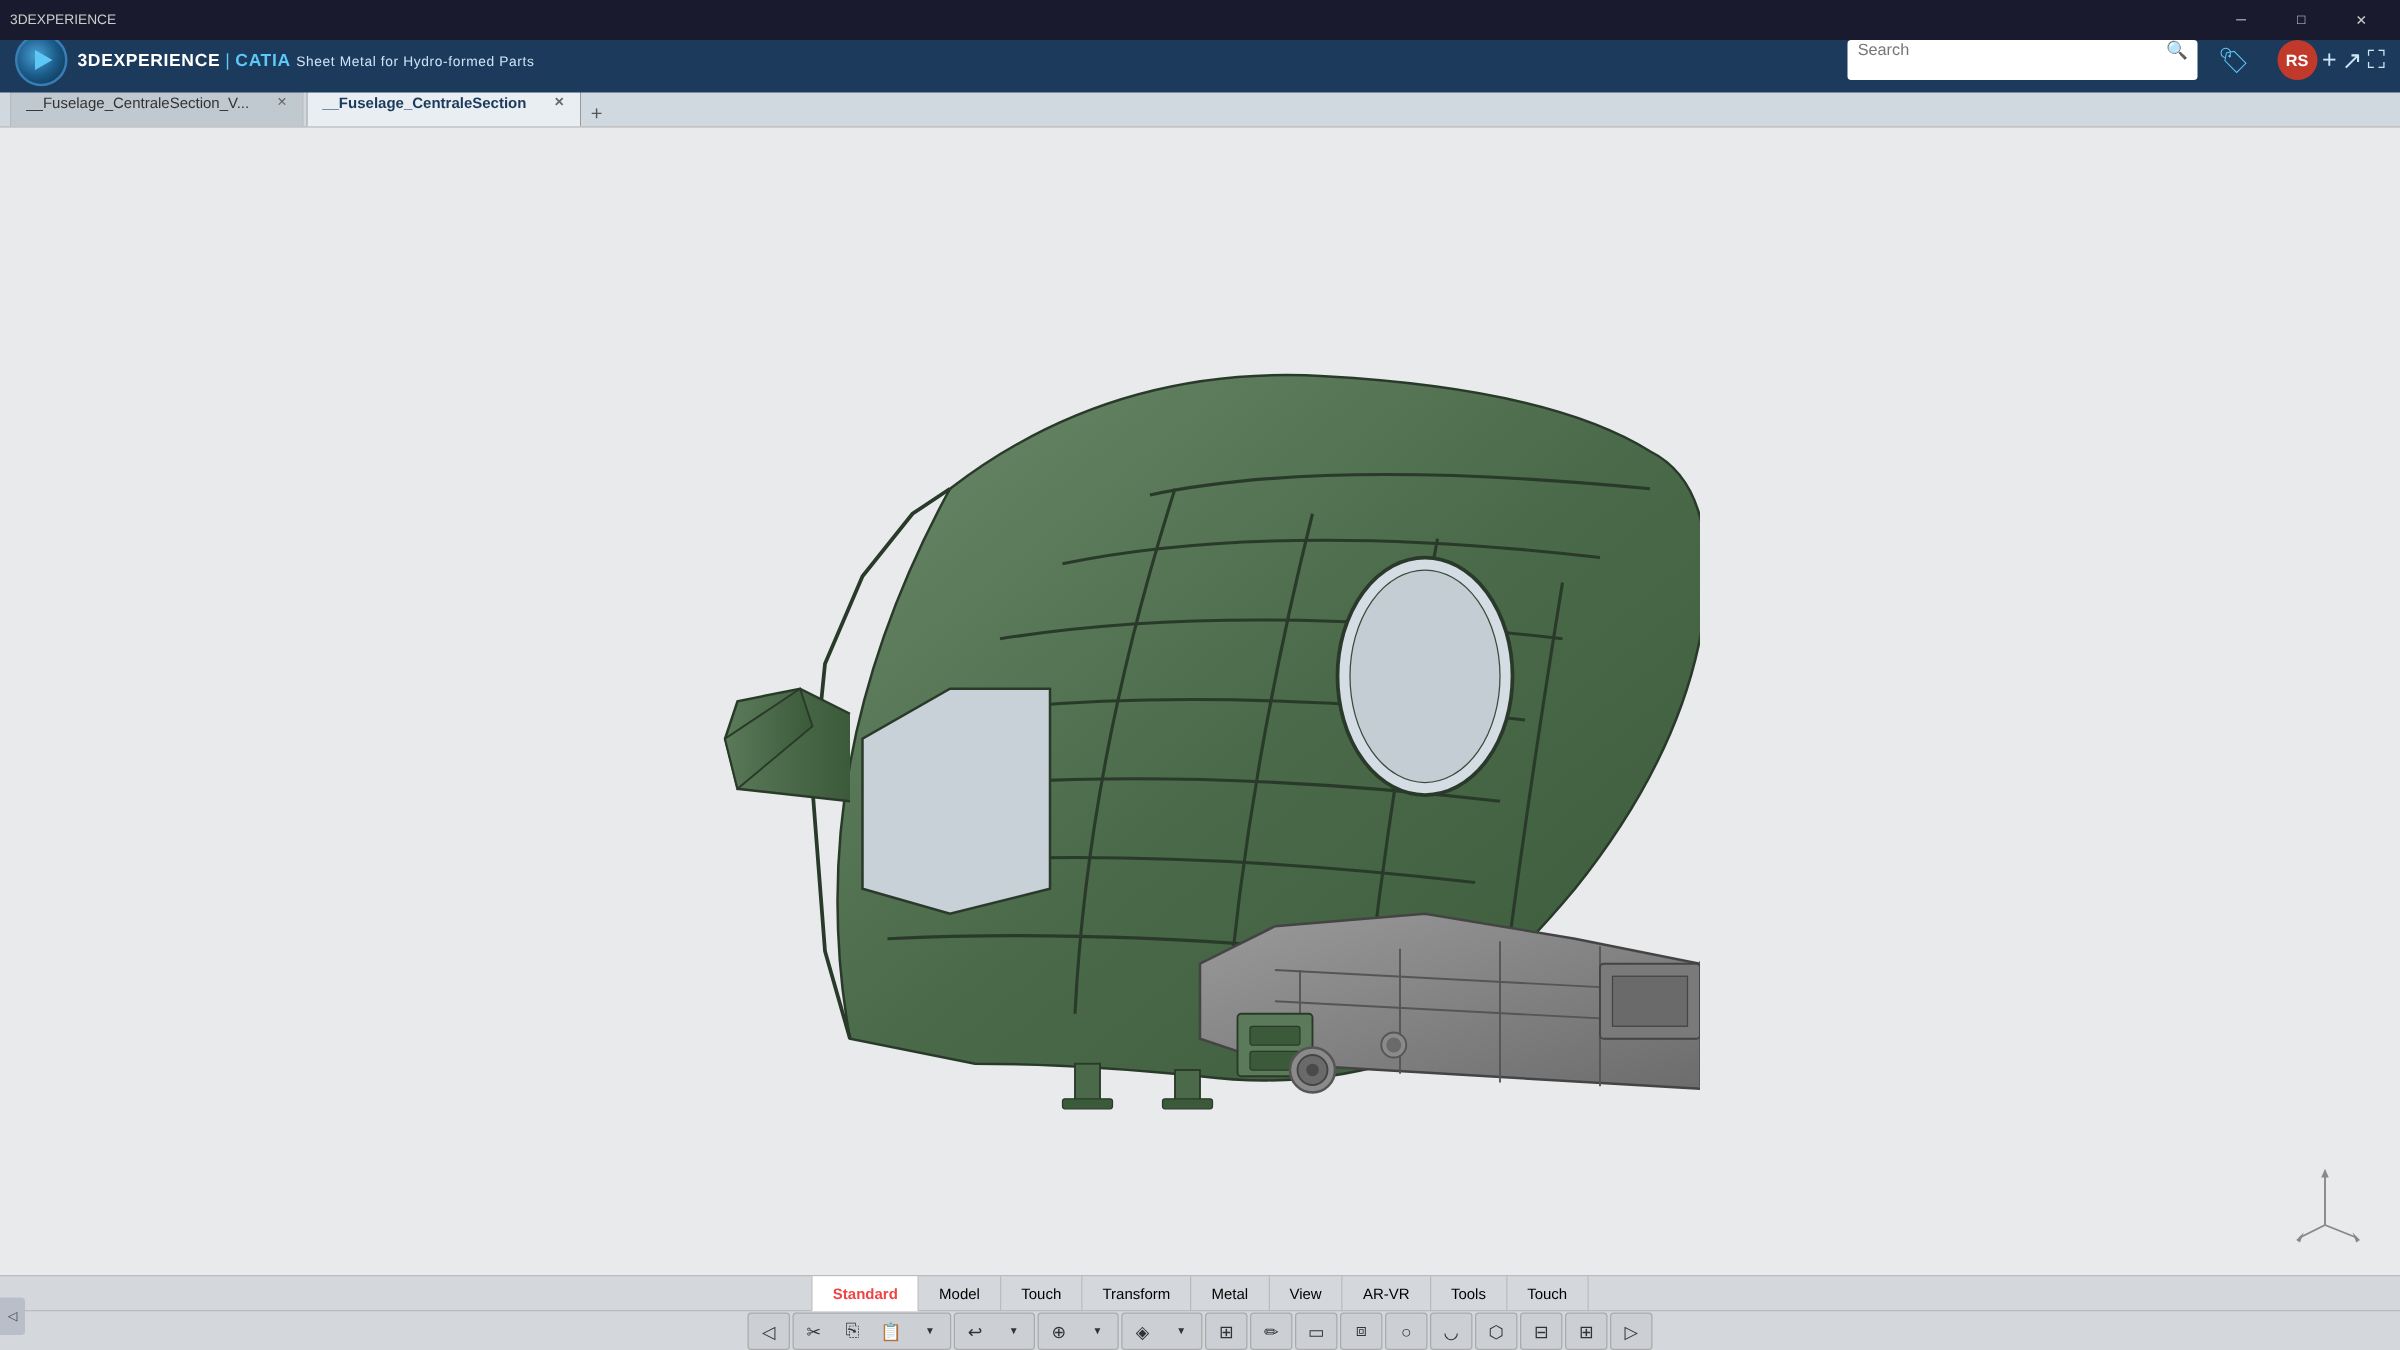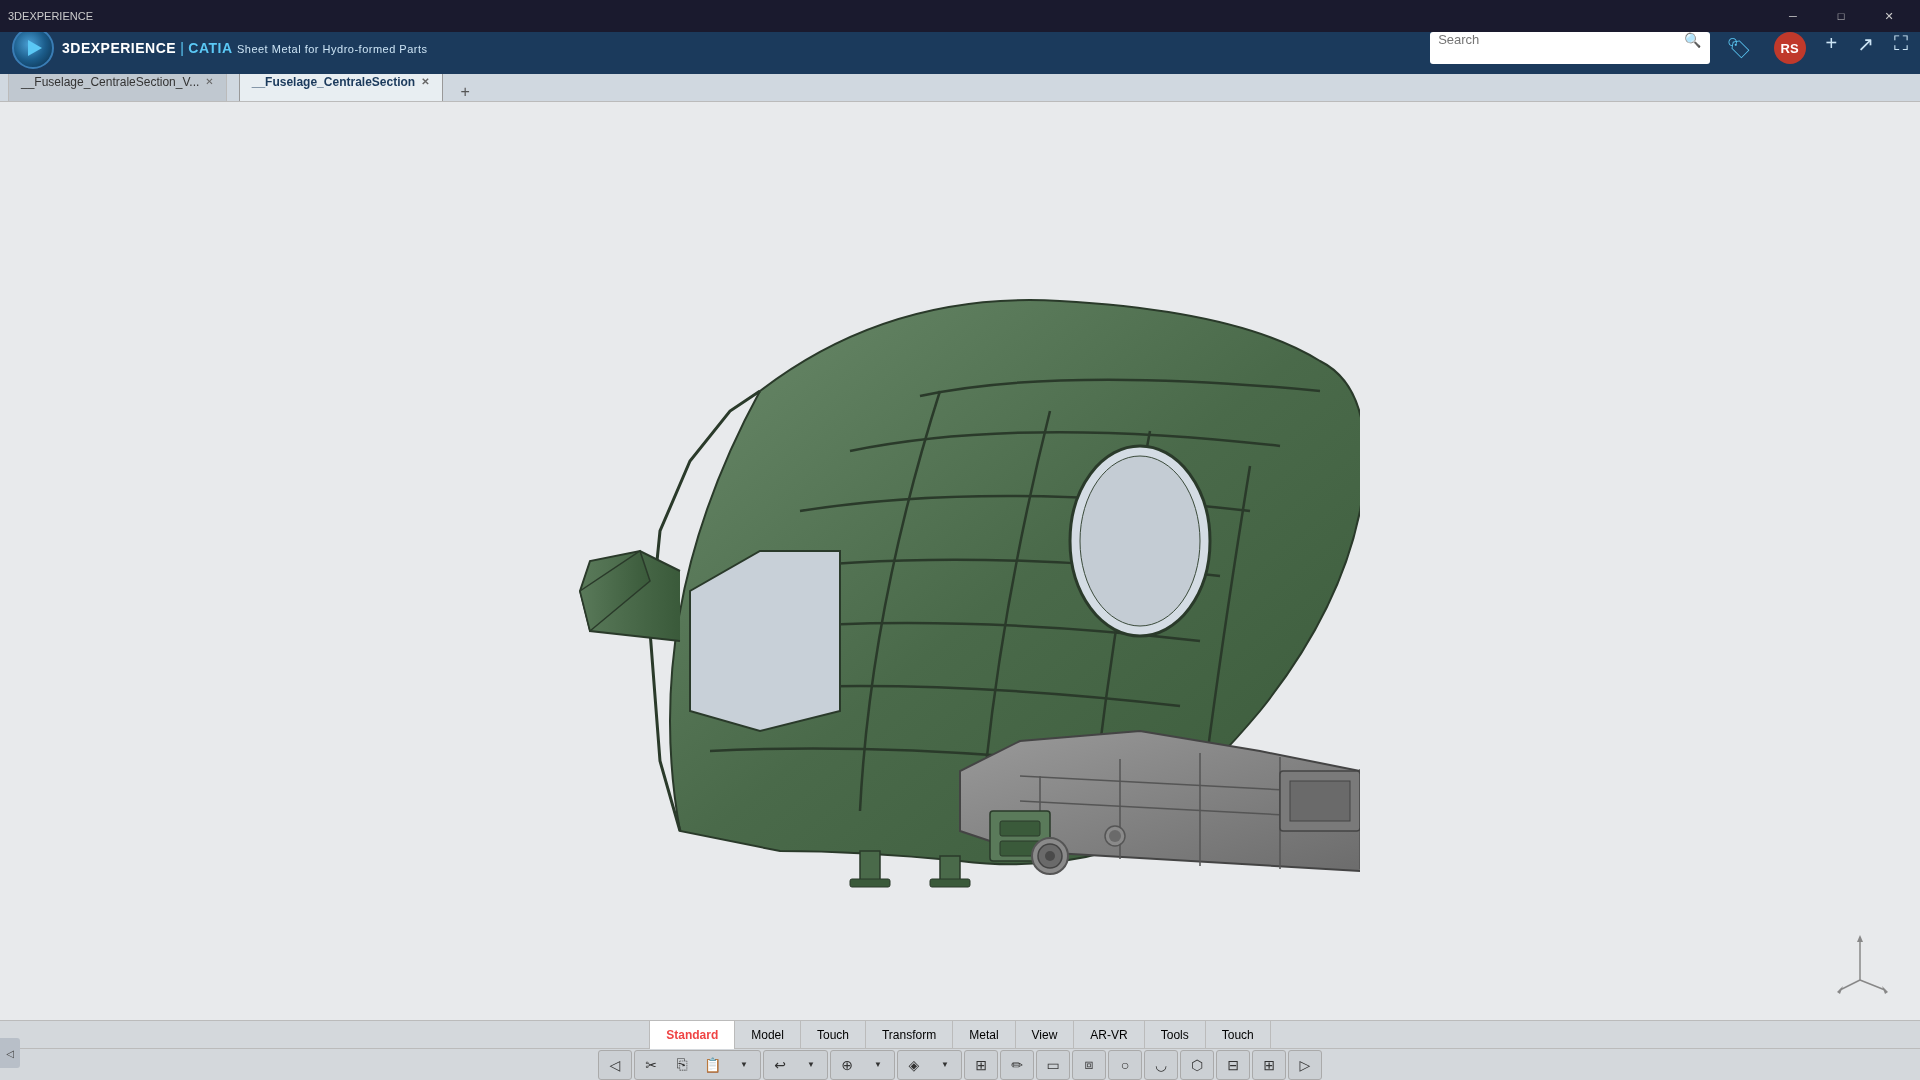--- a/index.html
+++ b/index.html
@@ -117,22 +117,22 @@
 
     #tag-icon {
       color: #5bc8f5;
       font-size: 20px;
       cursor: pointer;
       margin-left: 6px;
     }
 
     #nav-right {
       display: flex;
-      align-items: flex-start;
-      gap: 20px;
+      align-items: center;
+      gap: 4px;
       margin-left: 12px;
     }
 
     .nav-right-btn {
       color: #cce4f5;
       font-size: 20px;
       cursor: pointer;
       background: none;
       border: none;
       display: flex;
@@ -172,22 +172,22 @@
       display: flex;
       align-items: center;
       font-size: 12px;
       color: #333;
       cursor: pointer;
       border-top-left-radius: 4px;
       border-top-right-radius: 4px;
       background: #c0c8d0;
       border: 1px solid #bbb;
       border-bottom: none;
-      margin-right: 12px;
-      gap: 6px;
+      margin-right: 2px;
+      gap: 22px;
       white-space: nowrap;
     }
     .tab.active {
       background: #e8eef2;
       color: #1b3a5c;
       font-weight: 600;
       border-color: #999;
     }
     .tab-close {
       font-size: 10px;

